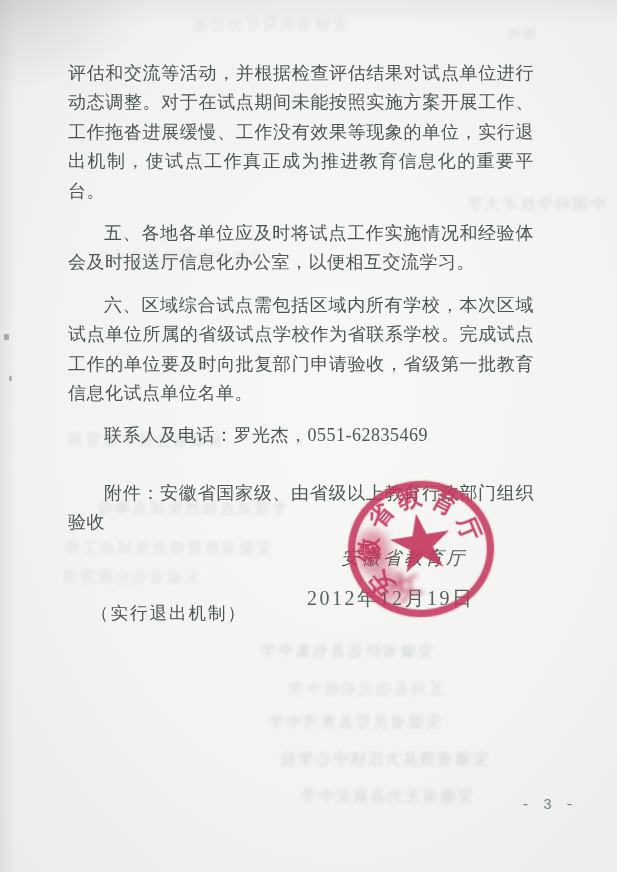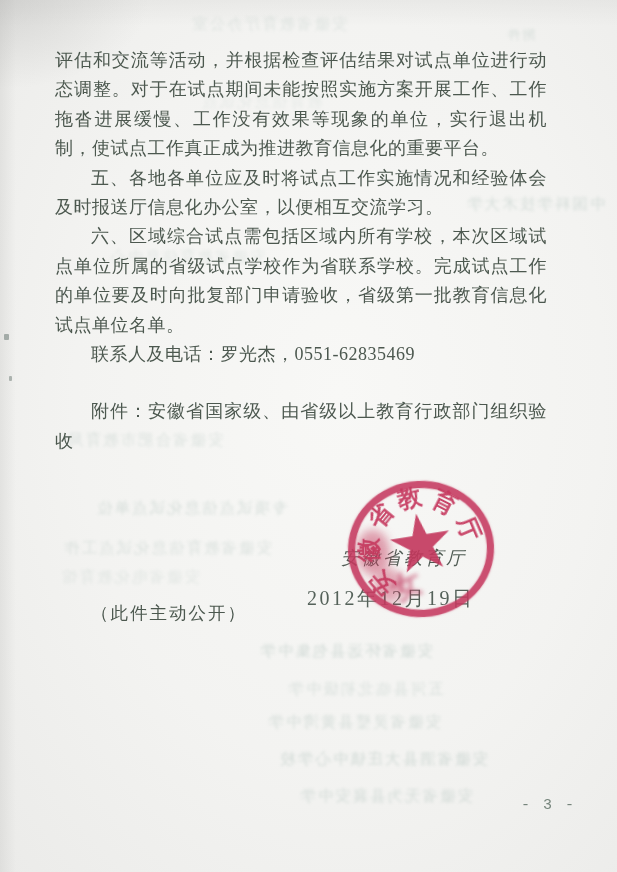--- a/index.html
+++ b/index.html
@@ -18,21 +18,21 @@
   .corner-shade{
     position:absolute;left:0;top:0;width:150px;height:90px;pointer-events:none;
     background:radial-gradient(ellipse at 0% 0%, rgba(175,175,173,.38), rgba(175,175,173,0) 70%);
   }
   
   .doc-body{
     position:absolute;left:55px;top:46px;width:492px;
     font-size:18px;line-height:29.4px;color:#4c584f;
     letter-spacing:.5px;
   }
-  .para{margin:0;text-align:justify;text-justify:inter-character;}
+  .para{margin:13px;text-align:justify;text-justify:inter-character;}
   .indent{text-indent:36px;}
   .attachment{margin-top:28px;}
   
   .sig-org{
     position:absolute;left:341px;top:546px;
     font-size:18px;letter-spacing:3px;color:#4f5b53;white-space:nowrap;font-style:italic;
   }
   .sig-date{
     position:absolute;left:307px;top:573px;
     font-size:20px;letter-spacing:2.5px;color:#55625a;white-space:nowrap;margin-top:12px;
@@ -122,19 +122,19 @@
     <span class="arc-char" style="transform:rotate(-88deg) translateY(-52px);">徽</span>
     <span class="arc-char" style="transform:rotate(-48deg) translateY(-52px);">省</span>
     <span class="arc-char" style="transform:rotate(-10deg) translateY(-52px);">教</span>
     <span class="arc-char" style="transform:rotate(30deg) translateY(-52px);">育</span>
     <span class="arc-char" style="transform:rotate(70deg) translateY(-52px);">厅</span>
     <div class="seal-blob" style="left:8px;top:46px;width:34px;height:46px;background:rgba(196,58,94,.48);"></div>
     <div class="seal-blob" style="left:24px;top:86px;width:30px;height:34px;background:rgba(196,58,94,.42);"></div>
     <div class="seal-scribble" style="left:42px;top:84px;">女</div>
   </div>
 
-  <div class="disclosure">（此件主动公开）</div>
+  <div class="disclosure">（实行退出机制）</div>
   <div class="page-num">- 3 -</div>
 
   <div class="speck" style="left:4px;top:334px;width:5px;height:6px;opacity:.55;"></div>
   <div class="speck" style="left:9px;top:376px;width:3px;height:5px;opacity:.5;"></div>
 
 </div>
 
 </body></html>

